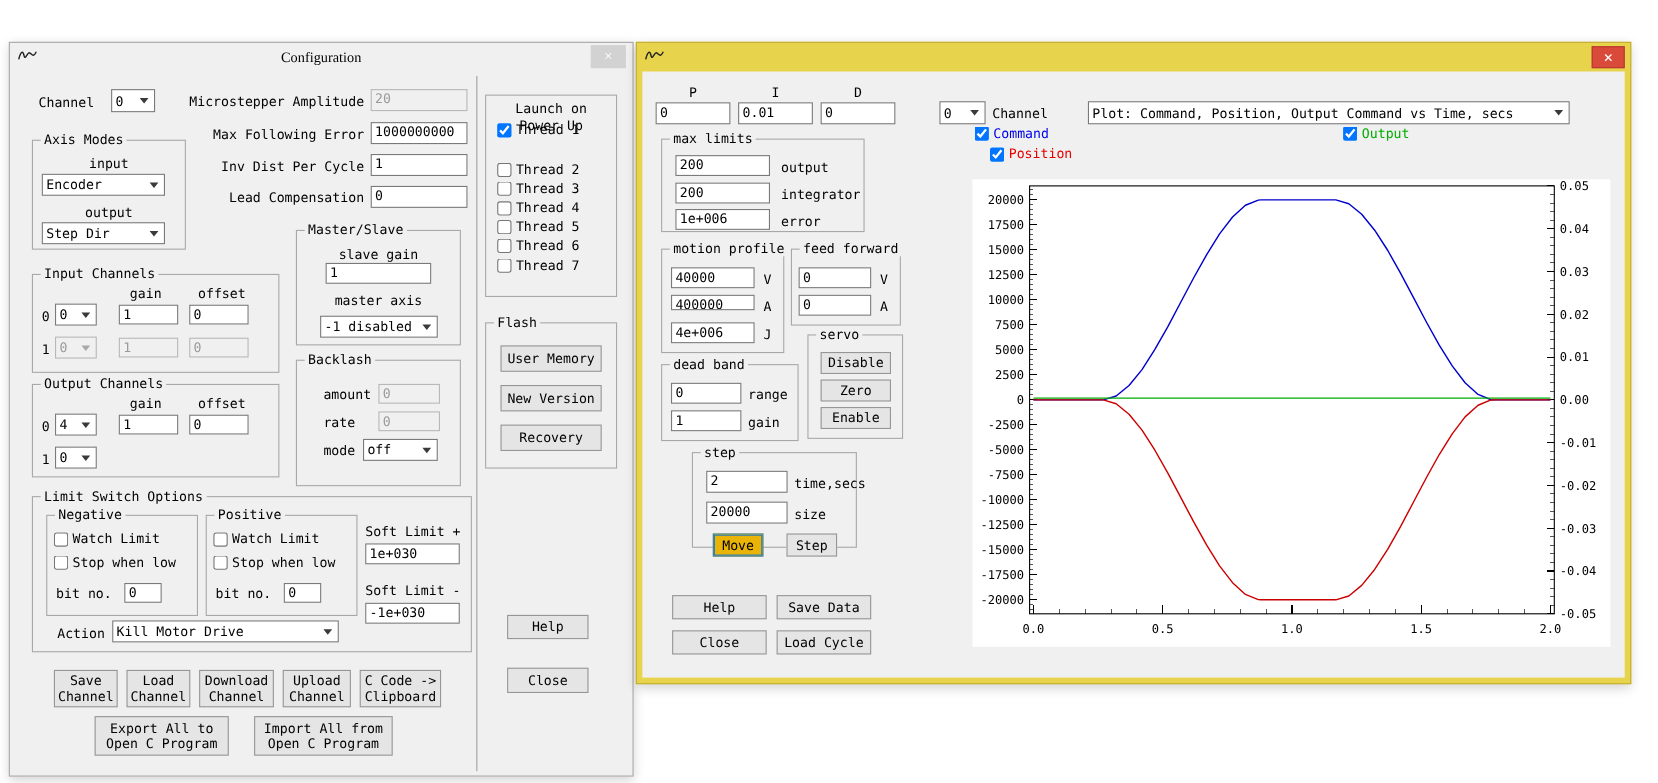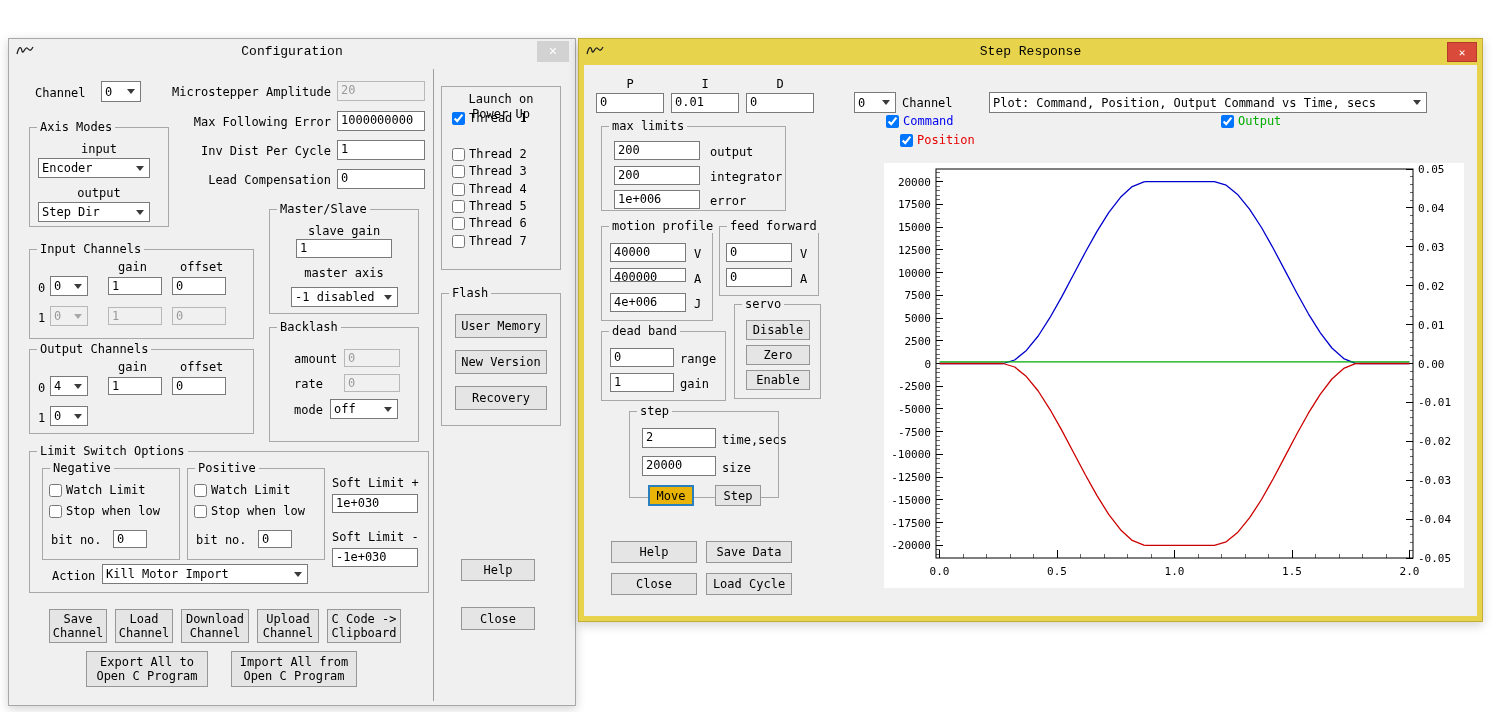--- a/index.html
+++ b/index.html
@@ -1,20 +1,20 @@
 <!DOCTYPE html>
 <html><head>
 <meta charset="utf-8">
 <style>
   html,body{margin:0;padding:0;overflow:hidden}
   body{width:1507px;height:712px;background:#ffffff;font-family:"DejaVu Sans Mono",monospace;color:#000}
   .win{position:absolute;box-sizing:border-box}
   
   #config-win{left:8px;top:38px;width:568px;height:668px;background:#f0f0f0;border:1px solid #a8a8a8;box-shadow:0 3px 10px rgba(0,0,0,.18)}
-  .titlebar{position:absolute;left:0;top:0;right:0;height:26px;font-family:Liberation Mono, monospace;font-size:13px}
+  .titlebar{position:absolute;left:0;top:0;right:0;height:26px;font-family:Liberation Serif, serif;font-size:13px}
   .win-title{position:absolute;left:0;right:0;top:5px;text-align:center}
   .close-gray{position:absolute;right:6px;top:2px;width:32px;height:21px;background:#d2d2d2;color:#fff;display:flex;align-items:center;justify-content:center;font-size:14px}
   .close-red{position:absolute;right:5px;top:3px;width:30px;height:20px;background:#da4a3a;border:1px solid #b53a2c;box-sizing:border-box;color:#fff;display:flex;align-items:center;justify-content:center;font-size:11px}
   .app-icon{position:absolute;left:7px;top:5px}
   
   #step-win{left:578px;top:38px;width:905px;height:584px;background:#e8d44c;border:1px solid #c2ad35;box-shadow:0 3px 10px rgba(0,0,0,.18)}
   #step-content{position:absolute;left:5px;top:26px;right:5px;bottom:5px;background:#f0f0f0}
   
   .lab{position:absolute;font-size:12px;line-height:14px;white-space:nowrap}
   .lab-r{text-align:right}
@@ -172,21 +172,21 @@
       </label>
       <div class="lab" style="left:8px;top:64px">bit no.</div>
       <div class="tb" style="left:70px;top:61px;width:34px;height:18px">0</div>
     </div>
     <div class="lab" style="left:302px;top:24px">Soft Limit +</div>
     <div class="tb" style="left:302px;top:42px;width:86px;height:19px">1e+030</div>
     <div class="lab" style="left:302px;top:78px">Soft Limit -</div>
     <div class="tb" style="left:302px;top:96px;width:86px;height:19px">-1e+030</div>
     <div class="lab" style="left:22px;top:117px">Action</div>
     <div class="dd" style="left:72px;top:112px;width:206px;height:20px">
-      <span>Kill Motor Import</span>
+      <span>Kill Motor Drive</span>
         <span class="dd-arrow"></span>
     </div>
   </div>
 
   <div class="btn" style="left:40px;top:570px;width:58px;height:34px">Save
 Channel</div>
   <div class="btn" style="left:106px;top:570px;width:58px;height:34px">Load
 Channel</div>
   <div class="btn" style="left:172px;top:570px;width:68px;height:34px">Download
 Channel</div>
@@ -245,21 +245,20 @@
   <div class="btn" style="left:452px;top:568px;width:74px;height:23px">Close</div>
 </div>
 
 <div class="win" id="step-win">
   <div class="titlebar">
     <span class="app-icon">
       <svg width="18" height="14" viewBox="0 0 18 14">
           <path d="M1 10 C3 2 5 2 6 7 C7 11 9 3 11 4 C13 5 14 9 17 3" fill="none" stroke="#222" stroke-width="1.3"></path>
         </svg>
     </span>
-    <span class="win-title">Step Response</span>
     <span class="close-red">✕</span>
   </div>
 
   <div id="step-content">
     <div class="lab lab-c" style="left:12px;top:12px;width:68px">P</div>
     <div class="lab lab-c" style="left:87px;top:12px;width:68px">I</div>
     <div class="lab lab-c" style="left:162px;top:12px;width:68px">D</div>
     <div class="tb" style="left:12px;top:28px;width:68px;height:20px">0</div>
     <div class="tb" style="left:87px;top:28px;width:68px;height:20px">0.01</div>
     <div class="tb" style="left:162px;top:28px;width:68px;height:20px">0</div>

